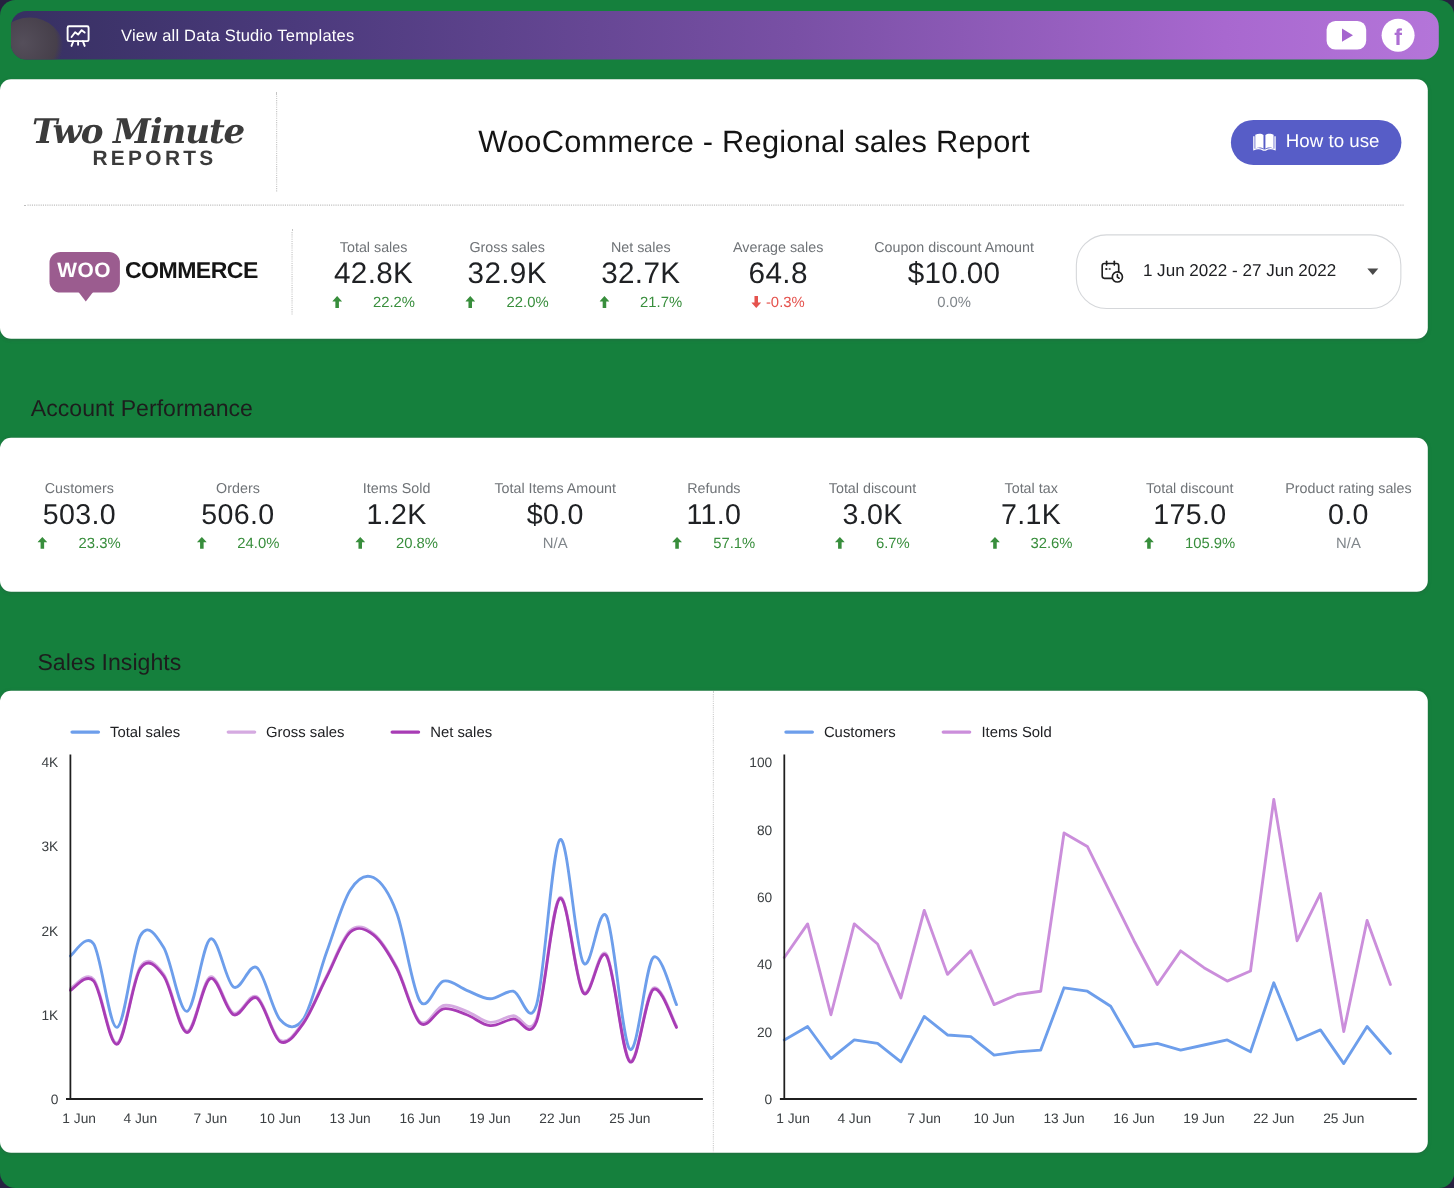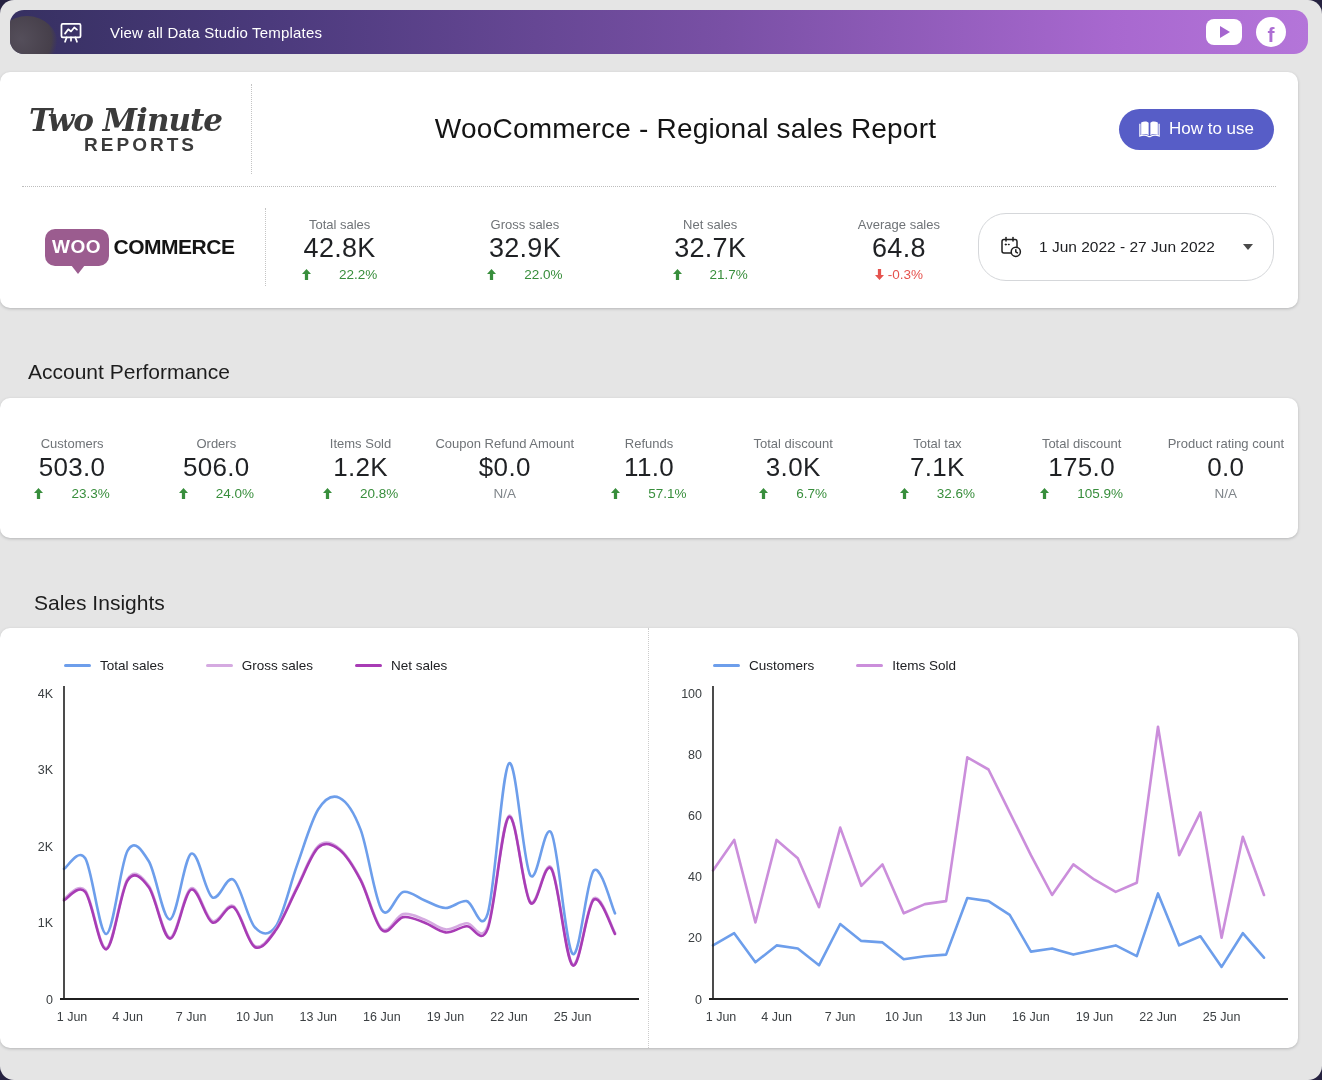--- a/index.html
+++ b/index.html
@@ -1,17 +1,17 @@
 <!DOCTYPE html>
 <html><head>
 <meta charset="utf-8">
 <style>
   html,body{margin:0;padding:0;background:#262240;}
   body{font-family:"Liberation Sans",sans-serif;-webkit-font-smoothing:antialiased;}
-  .page{position:relative;width:1322px;height:1080px;background:#e5e5e5;border-radius:14px;overflow:hidden;}
+  .page{position:relative;width:1322px;height:1080px;background:#15803d;border-radius:14px;overflow:hidden;}
 
   
   .banner{position:absolute;left:10px;top:10px;width:1298px;height:44px;border-radius:14px;
     background:linear-gradient(90deg,#363061 0%,#4b3a7c 20%,#7950a5 55%,#a868cf 85%,#b475d9 100%);
     display:flex;align-items:center;overflow:hidden;cursor:pointer;}
   .banner-blob{position:absolute;left:-14px;top:6px;width:62px;height:58px;border-radius:50%;
     background:radial-gradient(circle at 40% 40%,#56505a 0%,#474049 60%,rgba(70,64,73,0) 72%);opacity:.95;}
   .board-icon{margin-left:48px;flex:0 0 auto;position:relative;}
   .banner-text{color:#ffffff;font-size:15px;margin-left:26px;letter-spacing:.2px;position:relative;}
   .banner-right{margin-left:auto;margin-right:22px;display:flex;align-items:center;gap:14px;position:relative;}
@@ -158,20 +158,28 @@
         <div class="kpi">
           <div class="kpi-label">Average sales</div>
           <div class="kpi-value">64.8</div>
           <div class="kpi-delta" data-trend="down">
             <svg class="arr" viewBox="0 0 10 12">
                 <path d="M5 0 L10 5.5 H6.8 V12 H3.2 V5.5 H0 Z" fill="currentColor"></path>
               </svg>
             <span>-0.3%</span>
           </div>
         </div>
+        <div class="kpi">
+          <div class="kpi-label">Coupon discount Amount</div>
+          <div class="kpi-value">$10.00</div>
+          <div class="kpi-delta" data-trend="none">
+
+            <span>0.0%</span>
+          </div>
+        </div>
       </div>
 
       <div class="datepick">
         <svg width="24" height="24" viewBox="0 0 24 24" fill="none" stroke="#1f1f1f" stroke-width="1.5" stroke-linecap="round">
           <rect x="3" y="4.5" width="15" height="13.5" rx="2"></rect>
           <line x1="7" y1="2.5" x2="7" y2="6"></line>
           <line x1="14" y1="2.5" x2="14" y2="6"></line>
           <line x1="6.5" y1="9.5" x2="7" y2="9.5" stroke-dasharray="0.5 2.2"></line>
           <line x1="6.5" y1="9.5" x2="12" y2="9.5" stroke-dasharray="0.6 2.4"></line>
           <circle cx="16.8" cy="16.8" r="4.6" fill="#ffffff"></circle>
@@ -210,21 +218,21 @@
       <div class="kpi-label">Items Sold</div>
       <div class="kpi-value">1.2K</div>
       <div class="kpi-delta" data-trend="up">
         <svg class="arr" viewBox="0 0 10 12">
             <path d="M5 0 L10 5.5 H6.8 V12 H3.2 V5.5 H0 Z" fill="currentColor"></path>
           </svg>
         <span>20.8%</span>
       </div>
     </div>
     <div class="kpi">
-      <div class="kpi-label">Coupon Refund Amount</div>
+      <div class="kpi-label">Total Items Amount</div>
       <div class="kpi-value">$0.0</div>
       <div class="kpi-delta" data-trend="none">
 
         <span>N/A</span>
       </div>
     </div>
     <div class="kpi">
       <div class="kpi-label">Refunds</div>
       <div class="kpi-value">11.0</div>
       <div class="kpi-delta" data-trend="up">
@@ -258,21 +266,21 @@
       <div class="kpi-label">Total discount</div>
       <div class="kpi-value">175.0</div>
       <div class="kpi-delta" data-trend="up">
         <svg class="arr" viewBox="0 0 10 12">
             <path d="M5 0 L10 5.5 H6.8 V12 H3.2 V5.5 H0 Z" fill="currentColor"></path>
           </svg>
         <span>105.9%</span>
       </div>
     </div>
     <div class="kpi">
-      <div class="kpi-label">Product rating count</div>
+      <div class="kpi-label">Product rating sales</div>
       <div class="kpi-value">0.0</div>
       <div class="kpi-delta" data-trend="none">
 
         <span>N/A</span>
       </div>
     </div>
   </div>
 
   <div class="section-title t2">Sales Insights</div>
 

